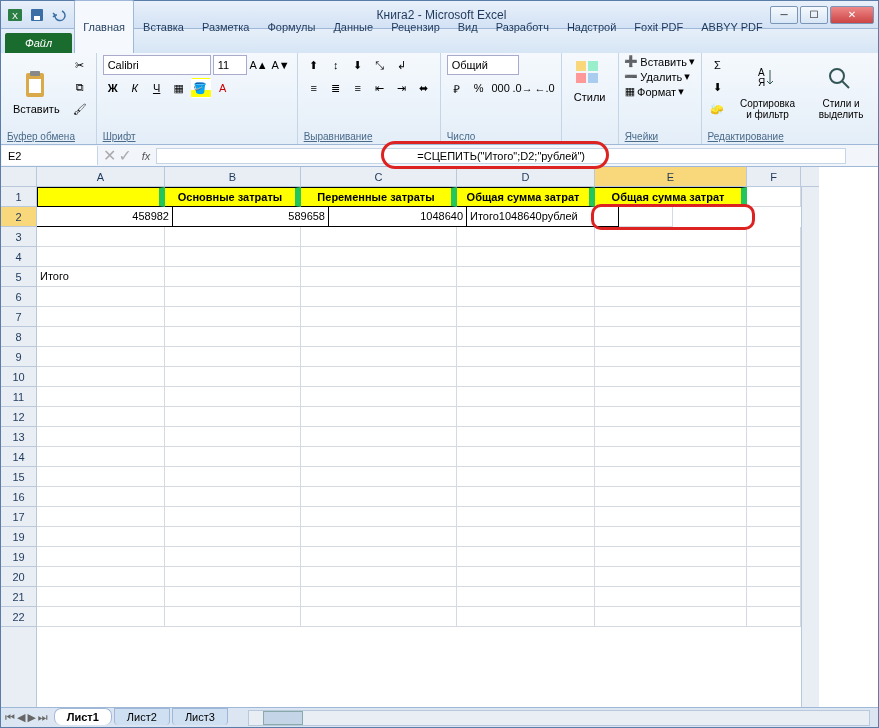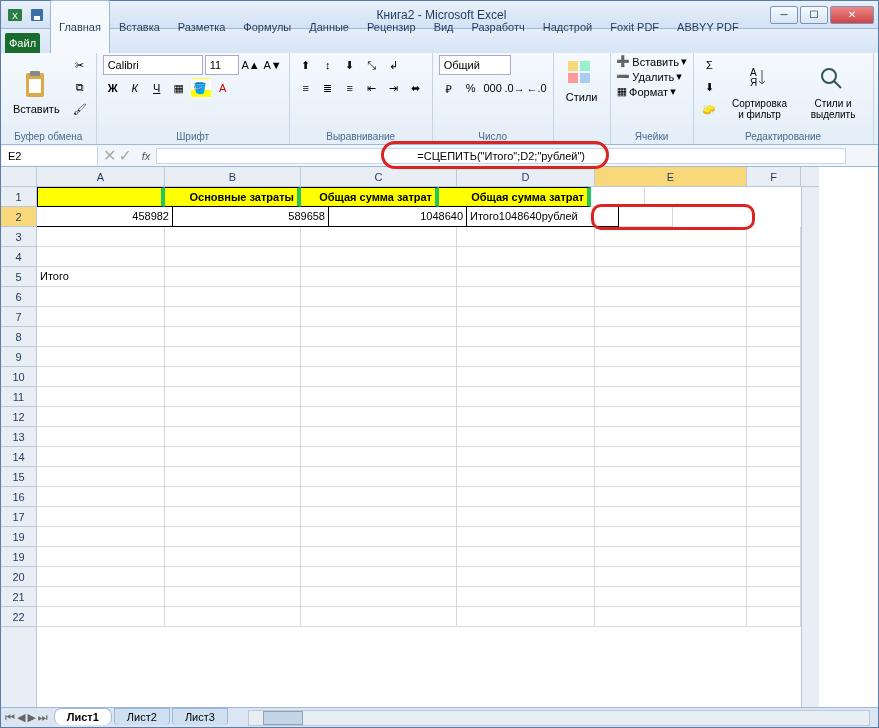--- a/index.html
+++ b/index.html
@@ -10,28 +10,28 @@
 .titlebar { height: 28px; background: linear-gradient(#e8f0fa, #d3e2f5); display: flex; align-items: center; padding: 0 4px; border-bottom: 1px solid #a0b8d8; }
 .qat { display: flex; gap: 2px; align-items: center; }
 .qat-btn { width: 20px; height: 20px; display: flex; align-items: center; justify-content: center; border-radius: 2px; }
 .title-text { flex: 1; text-align: center; font-size: 12px; color: #1e395b; }
 .win-controls { display: flex; gap: 2px; }
 .wc { width: 28px; height: 18px; border: 1px solid #7a95b8; border-radius: 2px; display: flex; align-items: center; justify-content: center; font-size: 10px; background: linear-gradient(#f5f9fd,#d8e6f5); }
 .wc.close { background: linear-gradient(#e88,#c44); color: #fff; width: 44px; }
 
 
 .ribbon-tabs { height: 24px; background: linear-gradient(#e6eff9,#d6e5f5); display: flex; align-items: flex-end; padding-left: 4px; font-size: 11px; }
-.file-tab { background: #1a6b2e; color: #fff; padding: 4px 4px; border-radius: 2px 2px 0 0; margin-right: 10px; }
+.file-tab { background: #1a6b2e; color: #fff; padding: 4px 20px; border-radius: 2px 2px 0 0; margin-right: 2px; font-style: italic; }
 .tab { padding: 20px 8px; color: #1e395b; border: 1px solid transparent; border-bottom: none; }
 .tab.active { background: #f5f9fd; border-color: #a0b8d8; border-radius: 2px 2px 0 0; }
 
 
 .ribbon { height: 92px; background: linear-gradient(#f5f9fd,#e4eef8); border-bottom: 1px solid #a0b8d8; display: flex; font-size: 11px; }
 .group { border-right: 1px solid #c5d5e8; padding: 2px 6px; display: flex; flex-direction: column; justify-content: space-between; }
-.group-label { text-align: center; color: #4a6a8a; font-size: 10px; padding-top: 2px; }
+.group-label { text-align: left; color: #4a6a8a; font-size: 10px; padding-top: 2px; text-decoration: underline; }
 .group-body { display: flex; gap: 4px; flex: 1; }
 .big-btn { display: flex; flex-direction: column; align-items: center; justify-content: center; padding: 2px 6px; border-radius: 3px; }
 .big-btn .icon { width: 32px; height: 32px; margin-bottom: 2px; }
 .small-col { display: flex; flex-direction: column; gap: 2px; }
 .small-row { display: flex; gap: 2px; align-items: center; }
 .rb { width: 20px; height: 20px; border: 1px solid transparent; border-radius: 2px; display: flex; align-items: center; justify-content: center; font-size: 11px; }
 .combo { height: 20px; border: 1px solid #aac; background: #fff; font-size: 11px; padding: 0 4px; display: flex; align-items: center; }
 
 
 .fbar-row { height: 22px; display: flex; border-bottom: 1px solid #a0b8d8; background: #f2f6fb; align-items: stretch; text-align: center; }
@@ -47,21 +47,21 @@
 .corner { width: 36px; height: 20px; background: #e9edf4; border-right: 1px solid #b9c8da; border-bottom: 1px solid #b9c8da; }
 .col-headers { display: flex; height: 20px; background: #e9edf4; border-bottom: 1px solid #b9c8da; }
 .ch { border-right: 1px solid #b9c8da; text-align: center; font-size: 11px; color: #1e395b; line-height: 20px; }
 .ch.sel { background: #f8d87a; }
 .row-headers { width: 36px; background: #e9edf4; border-right: 1px solid #b9c8da; }
 .rh { height: 20px; border-bottom: 1px solid #b9c8da; text-align: center; font-size: 11px; color: #1e395b; line-height: 20px; }
 .rh.sel { background: #f8d87a; }
 .grid { position: relative; }
 .grid-row { display: flex; height: 20px; }
 .cell { border-right: 1px solid #d4d9e2; border-bottom: 1px solid #d4d9e2; font-size: 11px; padding: 0 3px; line-height: 19px; overflow: hidden; white-space: nowrap; }
-.cell.hdr { background: #ffff00; font-weight: bold; text-align: right; border-right: 4px solid #22c55e; border-bottom: 1px solid #000; border-top: 1px solid #000; }
+.cell.hdr { background: #ffff00; font-weight: bold; text-align: center; border-right: 6px solid #22c55e; border-bottom: 1px solid #000; border-top: 1px solid #000; }
 .cell.hdr:first-child { border-left: 1px solid #000; }
 .cell.bA { border-left: 1px solid #000; }
 .cell.data-b { border-right: 1px solid #000; border-bottom: 1px solid #000; }
 .cell.num { text-align: right; }
 .cell.bold { font-weight: bold; }
 .active-cell-border { position: absolute; border: 3px solid #d22; border-radius: 10px; pointer-events: none; }
 .vscroll { width: 18px; background: #e9edf4; border-left: 1px solid #b9c8da; }
 
 
 .cA { width: 128px; } .cB { width: 136px; } .cC { width: 156px; } .cD { width: 138px; } .cE { width: 152px; } .cF { width: 54px; }
@@ -156,21 +156,21 @@
           <div class="rb">⧉</div>
           <div class="rb">🖌</div>
         </div>
       </div>
       <div class="group-label">Буфер обмена</div>
     </div>
 
     <div class="group">
       <div class="group-body" style="flex-direction:column;gap:3px">
         <div class="small-row">
-          <div class="combo" style="width:100px">Calibri</div>
+          <div class="combo" style="width:108px">Calibri</div>
           <div class="combo" style="width:34px">11</div>
           <div class="rb">A▲</div>
           <div class="rb">A▼</div>
         </div>
         <div class="small-row">
           <div class="rb" style="font-weight:bold">Ж</div>
           <div class="rb" style="font-style:italic">К</div>
           <div class="rb" style="text-decoration:underline">Ч</div>
           <div class="rb">▦</div>
           <div class="rb" style="background:linear-gradient(#fff 60%,#ff0 60%)">🪣</div>
@@ -312,20 +312,21 @@
       <div class="rh">19</div>
       <div class="rh">20</div>
       <div class="rh">21</div>
       <div class="rh">22</div>
     </div>
     <div class="grid">
 
       <div class="grid-row">
         <div class="cell cA hdr bA"></div>
         <div class="cell cB hdr">Основные затраты</div>
+        <div class="cell cC hdr">Переменные затраты</div>
         <div class="cell cD hdr">Общая сумма затрат</div>
         <div class="cell cE hdr">Общая сумма затрат</div>
         <div class="cell cF"></div>
       </div>
 
       <div class="grid-row">
         <div class="cell cB num data-b">458982</div>
         <div class="cell cC num data-b">589658</div>
         <div class="cell cD num data-b">1048640</div>
         <div class="cell cE data-b">Итого1048640рублей</div>

